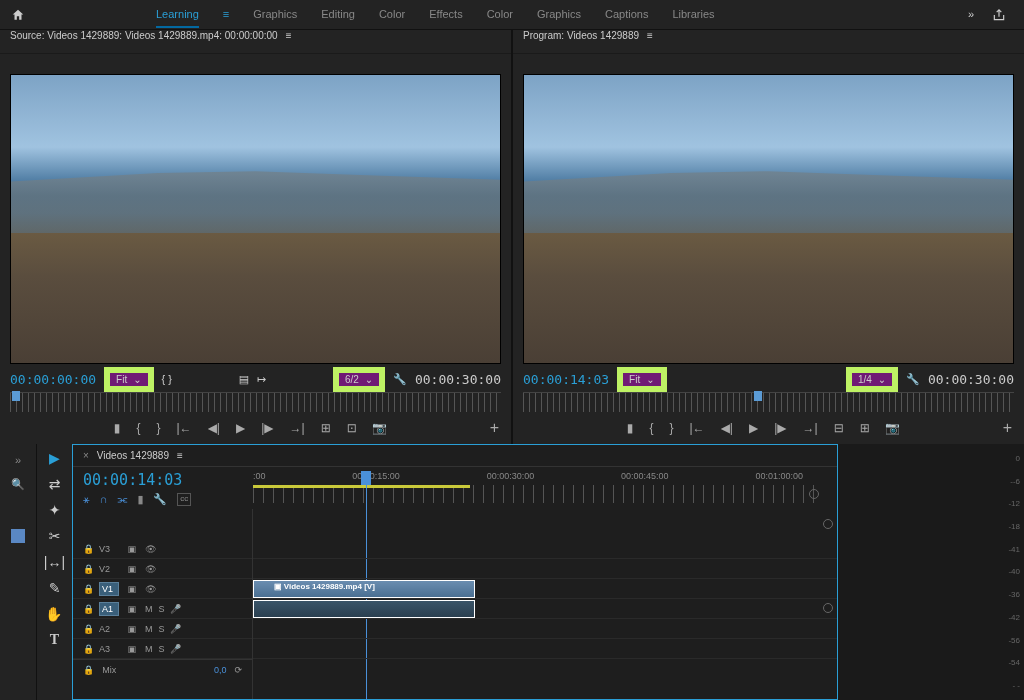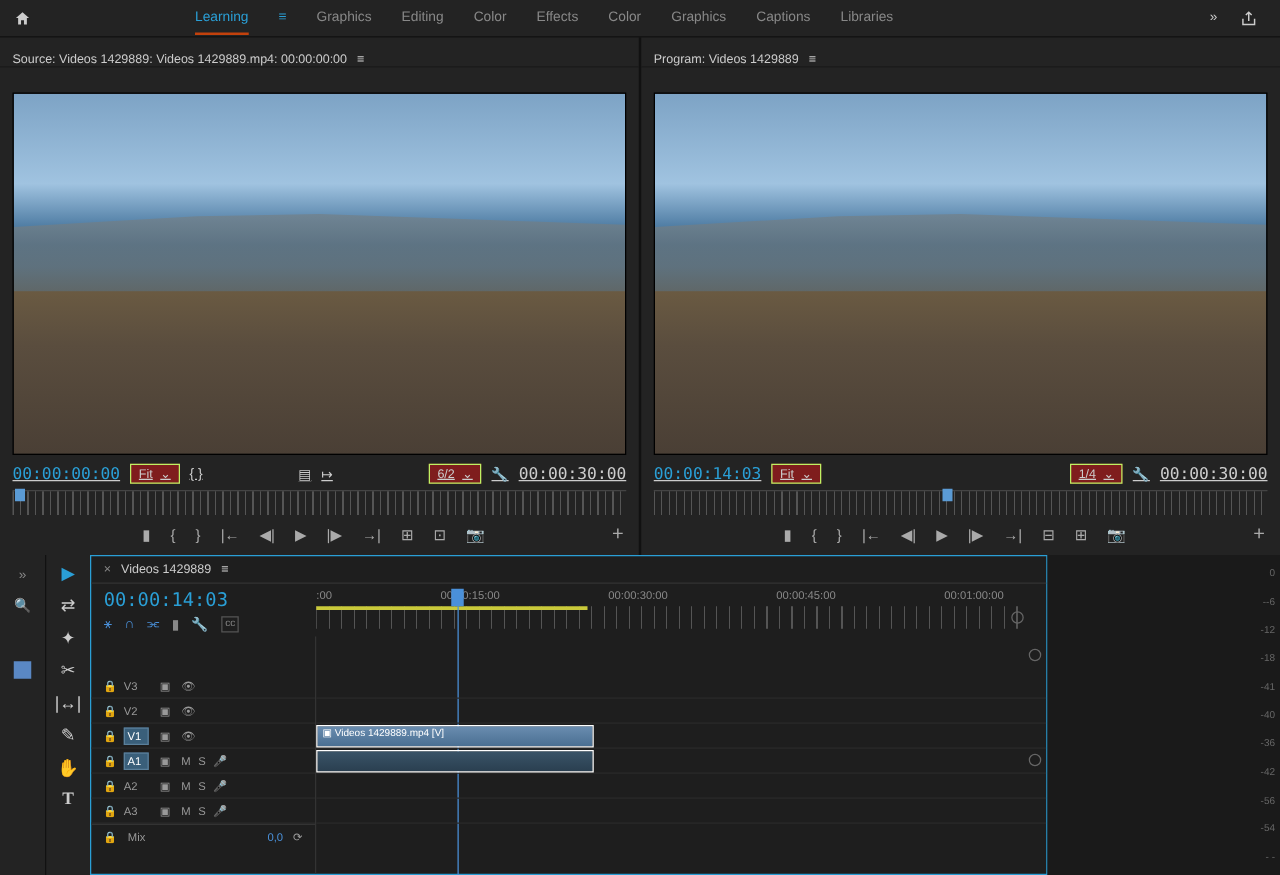--- a/index.html
+++ b/index.html
@@ -2,31 +2,31 @@
 <html><head>
 <meta charset="utf-8">
 <style>
 * { margin: 0; padding: 0; box-sizing: border-box; font-family: -apple-system, "Segoe UI", sans-serif; user-select: none; }
 body { background: #1a1a1a; color: #ccc; width: 1024px; height: 700px; overflow: hidden; font-size: 11px; }
 .topbar { height: 30px; background: #232323; display: flex; align-items: center; border-bottom: 1px solid #111; }
 .topbar .home { width: 36px; display: flex; justify-content: center; }
 .topbar .spacer { width: 120px; }
 .workspace-tabs { display: flex; gap: 24px; }
 .workspace-tabs span { color: #888; font-size: 11px; cursor: pointer; padding: 6px 0; }
-.workspace-tabs span.active { color: #2a9fd6; border-bottom: 2px solid #c2410c; }
+.workspace-tabs span.active { color: #2a9fd6; border-bottom: 2px solid #0369a1; }
 .workspace-tabs .menu-icon { color: #2a9fd6; }
 .topbar .right { margin-left: auto; display: flex; gap: 18px; padding-right: 18px; }
 .monitors { display: flex; gap: 2px; background: #111; height: 414px; }
 .monitor { flex: 1; background: #232323; display: flex; flex-direction: column; }
-.monitor-header { height: 24px; display: flex; align-items: flex-end; padding: 0 10px; font-size: 10px; color: #ccc; gap: 8px; border-bottom: 1px solid #1a1a1a;}
+.monitor-header { height: 24px; display: flex; align-items: flex-start; padding: 0 10px; font-size: 10px; color: #ccc; gap: 8px; border-bottom: 1px solid #1a1a1a;}
 .monitor-video { flex: 1; margin: 20px 10px 4px 10px; position: relative; overflow: hidden; background: linear-gradient(#7da3c5 0%, #a0c3e0 25%, #2d5f8a 42%, #4a6f8d 48%, #6a5a42 55%, #5a4d3e 70%, #4a3f35 100%); border: 1px solid #000;}
 .mountain-ridge { position: absolute; bottom: 45%; left: 0; right: 0; height: 30%; background: linear-gradient(#7a8a95 0%, #5d6b72 100%); clip-path: polygon(0 40%, 15% 35%, 30% 30%, 50% 28%, 70% 32%, 85% 35%, 100% 38%, 100% 100%, 0 100%); opacity: 0.8;}
-.monitor-controls { height: 22px; display: flex; align-items: center; padding: 0 10px; gap: 8px; font-size: 11px; text-decoration: underline; }
+.monitor-controls { height: 22px; display: flex; align-items: center; padding: 0 10px; gap: 8px; font-size: 11px; }
 .timecode { color: #2a9fd6; font-family: monospace; font-size: 13px; }
-.dropdown { background: #7f1d1d; border: 1px solid #bef264; padding: 1px 6px; font-size: 10px; color: #ccc; display: flex; align-items: center; gap: 6px; justify-content: center; }
+.dropdown { background: #701a75; border: 6px solid #bef264; padding: 1px 6px; font-size: 10px; color: #ccc; display: flex; align-items: center; gap: 6px; justify-content: center; }
 .monitor-ruler { height: 20px; margin: 2px 10px 0 10px; position: relative; background: repeating-linear-gradient(90deg, #555 0, #555 1px, transparent 1px, transparent 6px); border-top: 1px solid #444; }
 .monitor-ruler .playhead { position: absolute; top: -2px; width: 8px; height: 10px; background: #5b9bd5; }
 .monitor-transport { height: 32px; display: flex; align-items: center; justify-content: center; gap: 16px; color: #aaa; }
 .monitor-transport .ico { cursor: pointer; font-size: 12px; }
 .monitor-transport .plus { margin-left: auto; padding-right: 12px; font-size: 16px; }
 .monitor-transport .lead { margin-right: auto; padding-left: 12px; }
 .lower { display: flex; height: 256px; background: #111; }
 .left-rail { width: 36px; background: #232323; display: flex; flex-direction: column; align-items: center; gap: 12px; padding-top: 10px; }
 .tool-rail { width: 36px; background: #232323; display: flex; flex-direction: column; align-items: center; gap: 10px; padding-top: 6px; border-left: 1px solid #111;}
 .tool-rail .ico { cursor: pointer; font-size: 14px; color: #ccc;}
@@ -47,21 +47,21 @@
 .ticks .work-area { position: absolute; top: 0; height: 3px; background: #c9c93a; }
 .tracks-area { flex: 1; display: flex; overflow: hidden; }
 .track-headers { width: 180px; border-right: 1px solid #333; }
 .track-row-head { height: 20px; display: flex; align-items: center; gap: 6px; padding: 0 10px; font-size: 9px; color: #999; border-bottom: 1px solid #2a2a2a; }
 .track-row-head .lock { width: 10px; }
 .track-row-head .name { width: 20px; text-align: left; }
 .track-row-head .name.blue { background: #3a5f7a; border: 1px solid #5a7f9a; padding: 1px 2px; color: #fff; }
 .track-row-head .targ { width: 14px; text-align: center; }
 .track-content { flex: 1; position: relative; }
 .track-lane { height: 20px; border-bottom: 1px solid #2a2a2a; position: relative;}
-.clip { position: absolute; top: 1px; height: 18px; border: 1px solid #fff; background: linear-gradient(#6a8db0, #4a6f92); font-size: 8px; color: #fff; padding: 1px 4px; overflow: hidden; white-space: nowrap; }
+.clip { position: absolute; top: 1px; height: 18px; border: 1px solid #fff; background: linear-gradient(#6a8db0, #4a6f92); font-size: 8px; color: #fff; padding: 1px 20px; overflow: hidden; white-space: nowrap; font-weight: bold; }
 .clip.audio { background: linear-gradient(#3a5468, #2a3f50); }
 .circle-btn { position: absolute; right: 4px; width: 10px; height: 10px; border: 1px solid #666; border-radius: 50%; top: 4px;}
 .audio-meter { width: 186px; background: #1a1a1a; position: relative; }
 .meter-scale { position: absolute; right: 4px; top: 10px; bottom: 10px; width: 24px; display: flex; flex-direction: column; justify-content: space-between; font-size: 8px; color: #666; text-align: right;}
 .mix-row { height: 20px; display: flex; align-items: center; gap: 8px; padding: 0 10px; font-size: 9px; color: #999; border-top: 1px solid #333;}
 .ico { display: inline-block; }
 svg { display: block; }
 </style>
 </head>
 <body>

